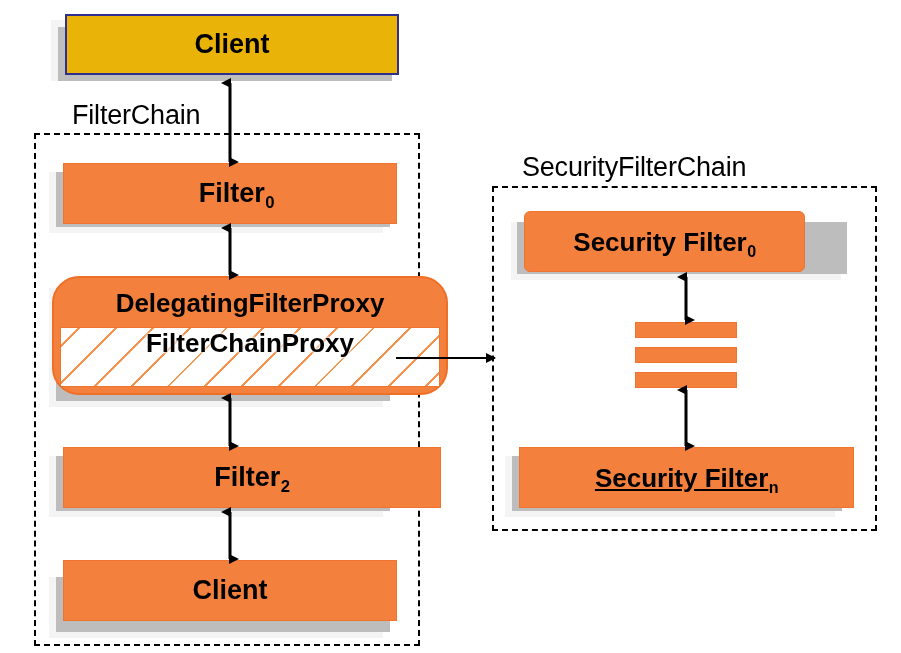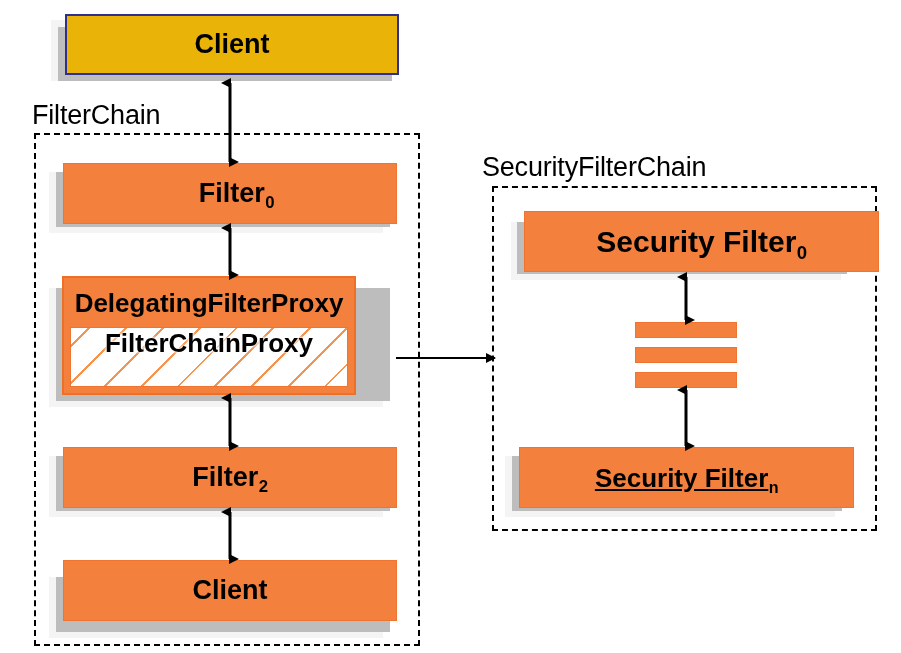--- a/index.html
+++ b/index.html
@@ -23,20 +23,21 @@
     background:transparent;
     box-sizing:border-box;
   }
   .group-label{
     position:absolute;
     font-size:27px;
     font-weight:400;
     color:#000000;
     white-space:nowrap;
     letter-spacing:-0.2px;
+    margin-left:40px;
   }
 
   
   .shadow-outer{
     position:absolute;
     background:#f4f4f4;
     z-index:1;
   }
   .shadow-inner{
     position:absolute;
@@ -161,42 +162,42 @@
 
   <div class="shadow-outer" style="left:49px; top:172px; width:334px; height:61px;"></div>
   <div class="shadow-inner" style="left:56px; top:172px; width:334px; height:55px;"></div>
   <div class="node orange" style="left:63px; top:163px; width:334px; height:61px; font-size:27px;padding-left:13px;">
     <span class="label"><span>Filter</span><span class="sub">0</span></span>
   </div>
 
   <div class="shadow-outer" style="left:49px; top:288px; width:334px; height:119px;"></div>
   <div class="shadow-inner" style="left:56px; top:288px; width:334px; height:113px;"></div>
 
-  <div class="dfp-outer" style="left:62px; top:276px; width:294px; height:119px;">
+  <div class="dfp-outer" style="left:52px; top:276px; width:396px; height:119px;border-radius:27px;">
     <div class="dfp-title">DelegatingFilterProxy</div>
     <div class="fcp-inner" style="left:6px; right:6px; top:49px; bottom:6px;">
       <span class="label">FilterChainProxy</span>
     </div>
   </div>
 
   <div class="shadow-outer" style="left:49px; top:456px; width:334px; height:61px;"></div>
   <div class="shadow-inner" style="left:56px; top:456px; width:334px; height:55px;"></div>
-  <div class="node orange" style="left:63px; top:447px; width:334px; height:61px; font-size:27px;">
+  <div class="node orange" style="left:63px; top:447px; width:378px; height:61px; font-size:27px;">
     <span class="label"><span>Filter</span><span class="sub">2</span></span>
   </div>
 
   <div class="shadow-outer" style="left:49px; top:577px; width:334px; height:61px;"></div>
   <div class="shadow-inner" style="left:56px; top:577px; width:334px; height:55px;"></div>
   <div class="node orange" style="left:63px; top:560px; width:334px; height:61px; font-size:27px;">
     <span class="label">Client</span>
   </div>
 
   <div class="shadow-outer" style="left:511px; top:222px; width:330px; height:58px;"></div>
   <div class="shadow-inner" style="left:517px; top:222px; width:330px; height:52px;"></div>
-  <div class="node orange" style="left:524px; top:211px; width:355px; height:61px; font-size:30px;">
+  <div class="node orange" style="left:524px; top:211px; width:281px; height:61px; font-size:26px;border-radius:6px;">
     <span class="label"><span>Security Filter</span><span class="sub">0</span></span>
   </div>
 
   <div class="mini-bar" style="left:635px; top:322px; width:102px; height:16px;"></div>
   <div class="mini-bar" style="left:635px; top:347px; width:102px; height:16px;"></div>
   <div class="mini-bar" style="left:635px; top:372px; width:102px; height:16px;"></div>
 
   <div class="shadow-outer" style="left:505px; top:456px; width:330px; height:61px;"></div>
   <div class="shadow-inner" style="left:512px; top:456px; width:330px; height:55px;"></div>
   <div class="node orange" style="left:519px; top:447px; width:335px; height:61px; font-size:26px;text-decoration:underline;">

